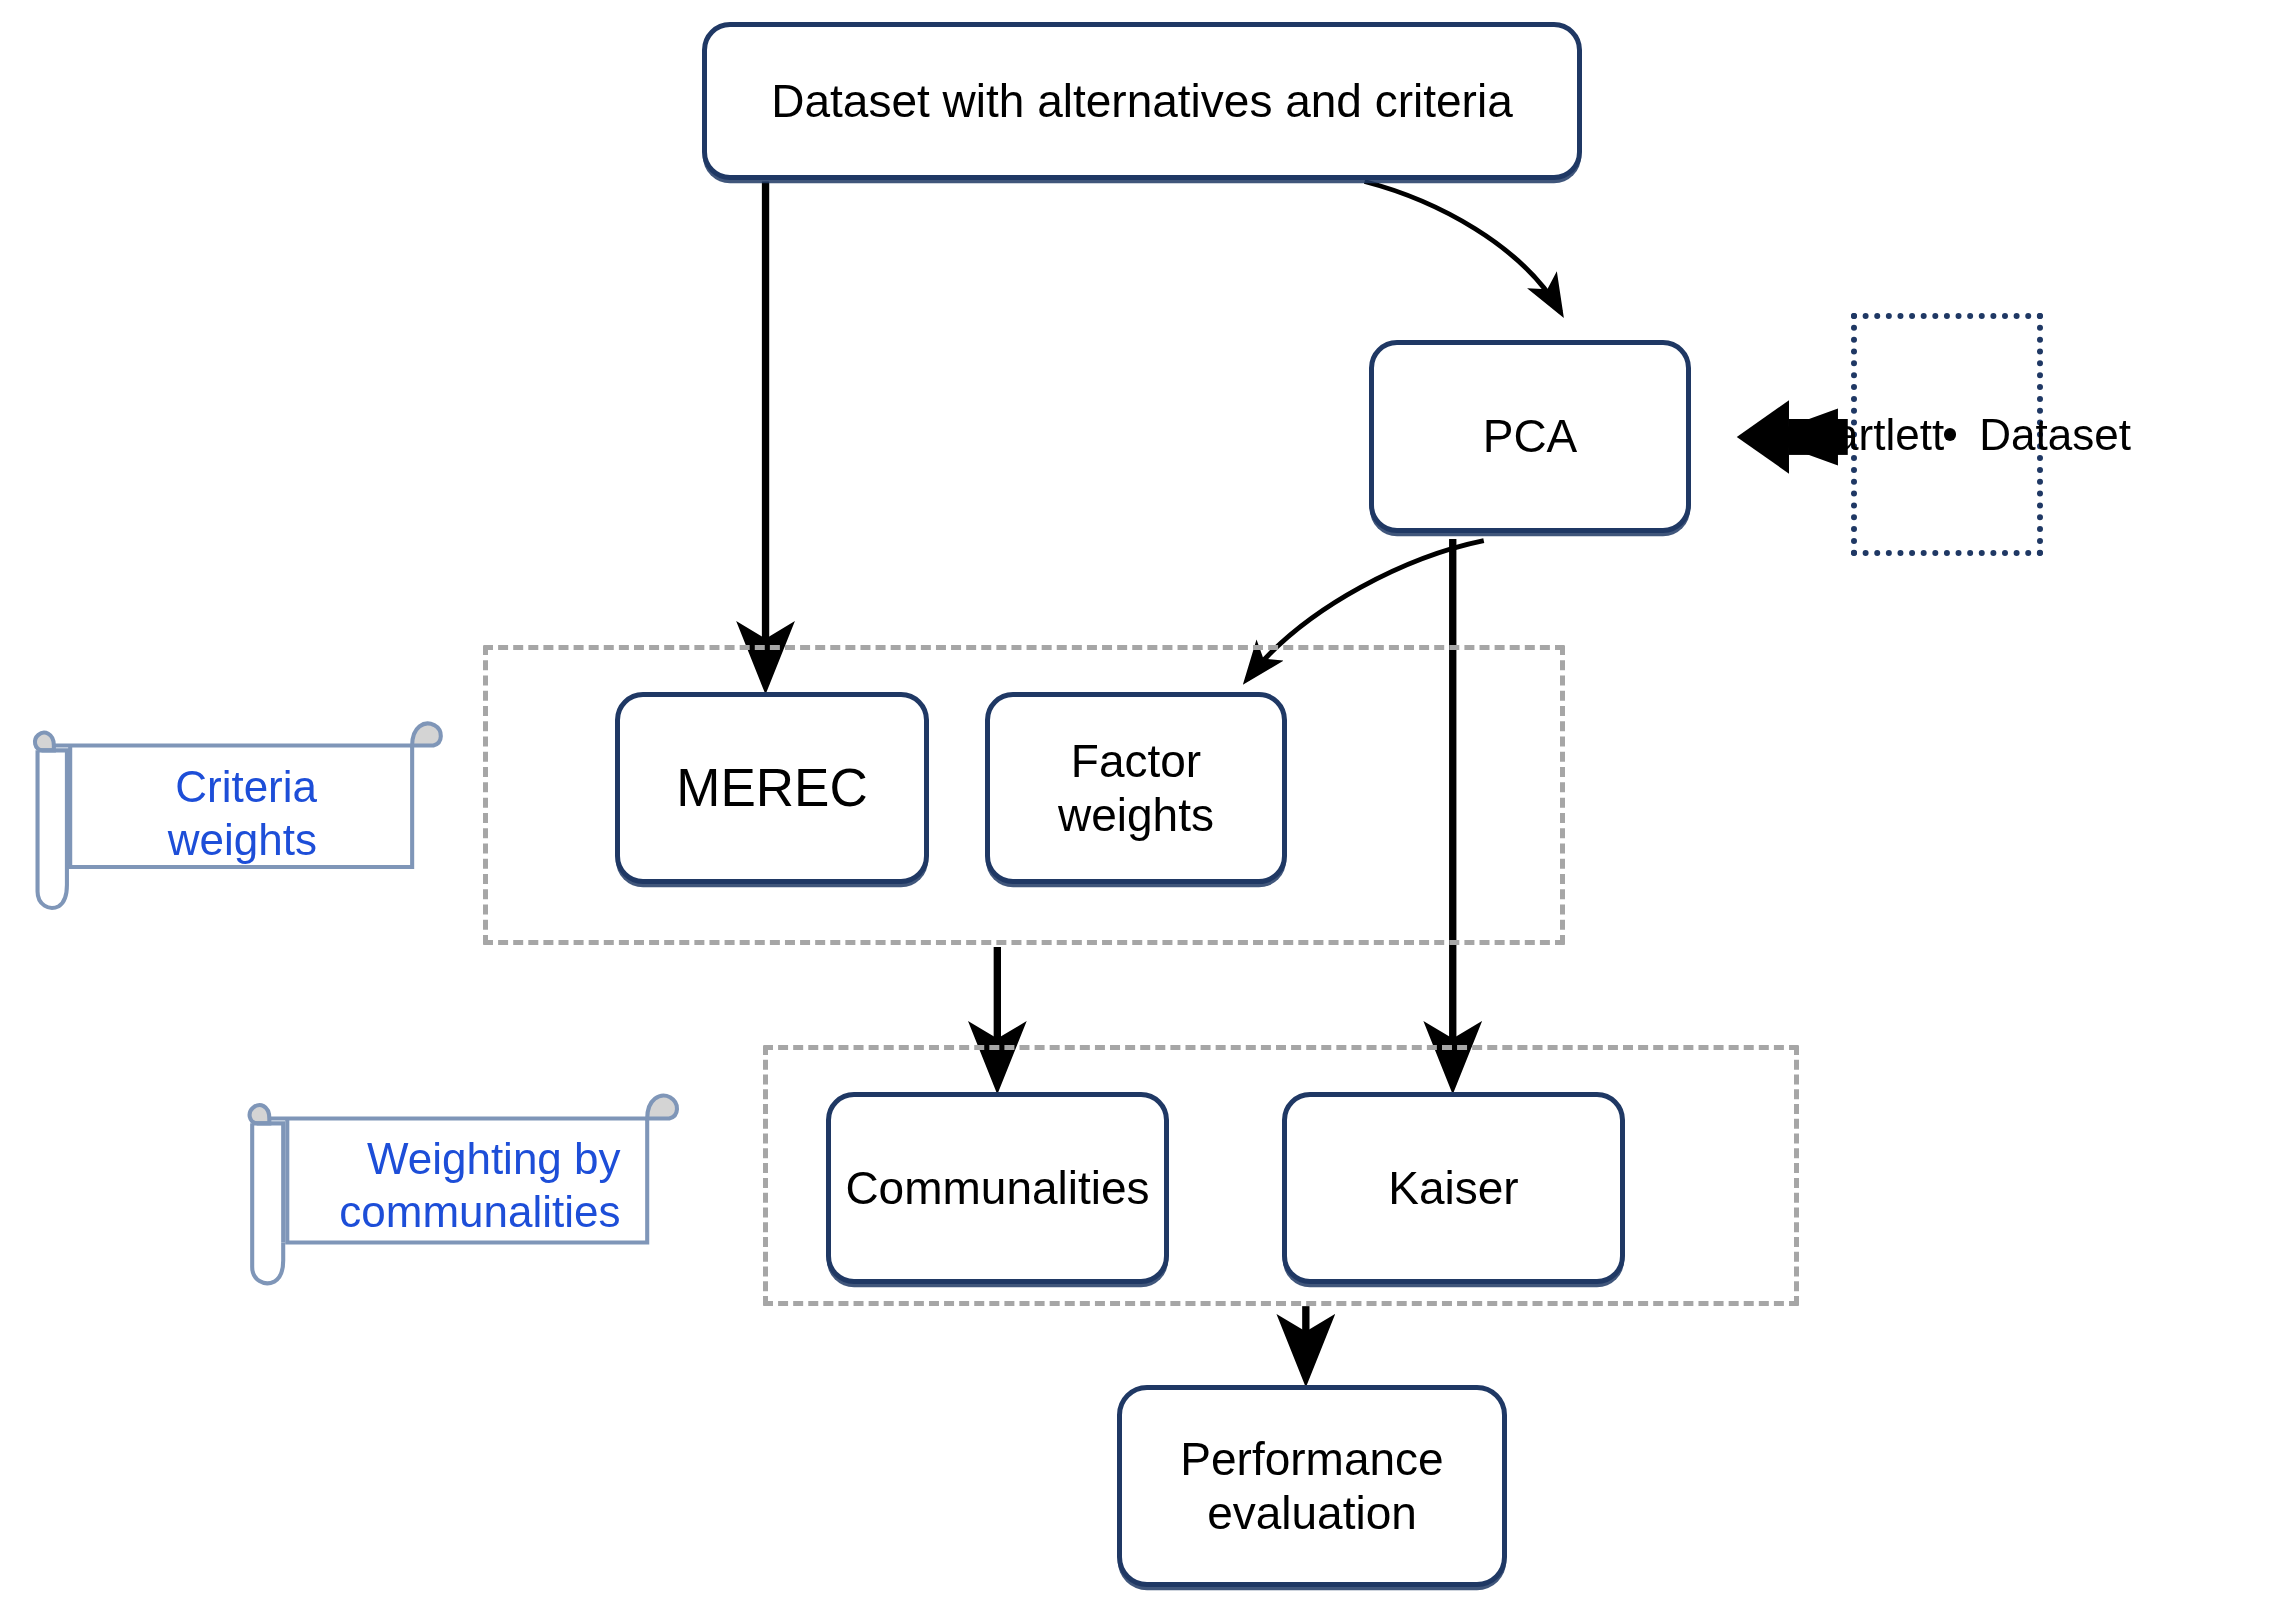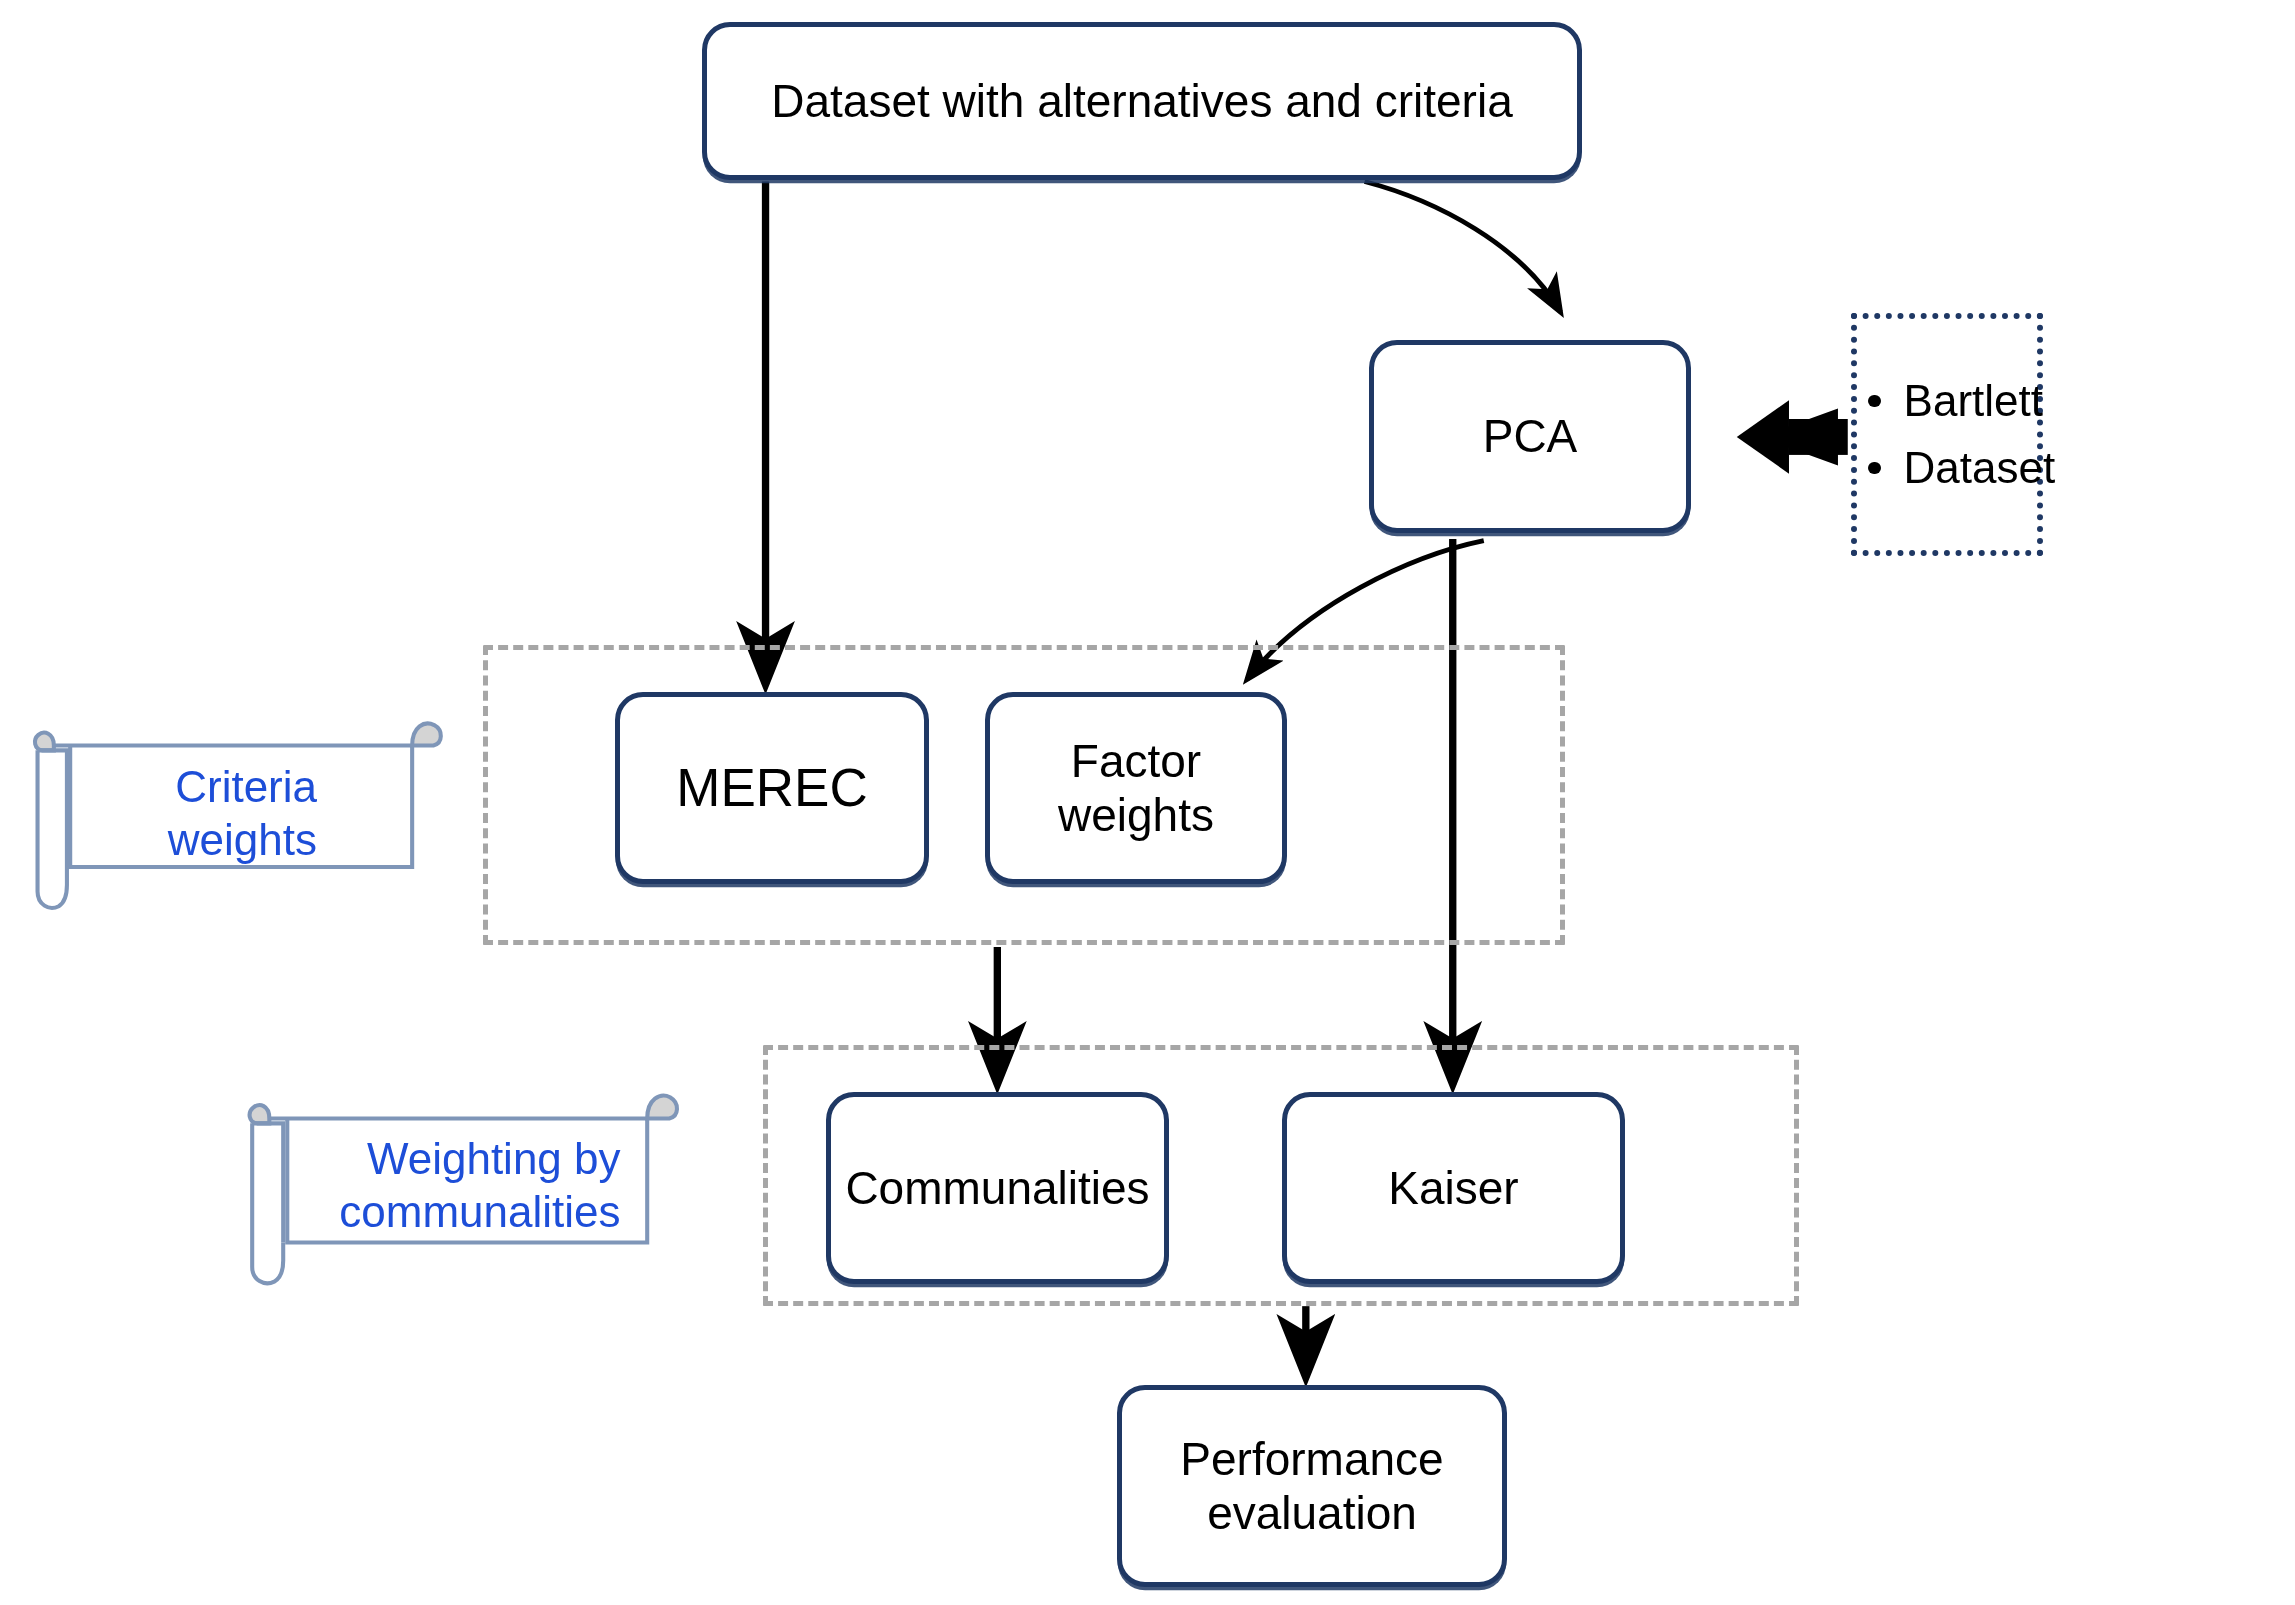--- a/index.html
+++ b/index.html
@@ -26,41 +26,41 @@
     box-shadow:0 4.1px 0 -0.8px rgba(31,56,100,0.85);
   }
   .node .lbl{display:block;padding:0 11.4px;}
 
   #node-dataset{left:702px;top:22px;width:880px;height:158px;font-size:46px;}
   #node-pca{left:1369px;top:340px;width:322px;height:193px;font-size:46px;}
   #node-merec{left:615px;top:692px;width:314px;height:192px;font-size:53px;}
   #node-factor-loadings{left:985px;top:692px;width:302px;height:192px;font-size:46px;}
   #node-communalities{left:826px;top:1092px;width:343px;height:192px;font-size:46px;}
   #node-factors{left:1282px;top:1092px;width:343px;height:192px;font-size:46px;}
-  #node-performance{left:1117px;top:1385px;width:390px;height:202px;font-size:46px;}
+  #node-performance{left:1117px;top:1385px;width:390px;height:202px;font-size:46px;border-radius:30px;}
 
   
   .group-box{
     position:absolute;
     box-sizing:border-box;
     border:5.7px dashed #a6a6a6;
     background:transparent;
     border-radius:1.6px;
   }
   #group-upper{left:483px;top:645px;width:1082px;height:300px;}
   #group-lower{left:763px;top:1045px;width:1036px;height:261px;}
 
   
   #box-assumptions{
     position:absolute;
     left:1851px;top:313px;width:192px;height:243px;
     box-sizing:border-box;
     border:6.5px dotted #1f3864;
     background:#ffffff;
-    display:flex;flex-direction:column;justify-content:center;
+    display:flex;flex-direction:row;justify-content:center;
     padding:0 4.9px 0 11.4px;
   }
   .bullet-row{
     display:flex;align-items:center;
     font-size:44px;color:#000;
     margin:8.2px 0;
   }
   .bullet-dot{
     width:12.2px;height:12.2px;border-radius:50%;
     background:#000;flex:0 0 auto;margin-right:23px;

